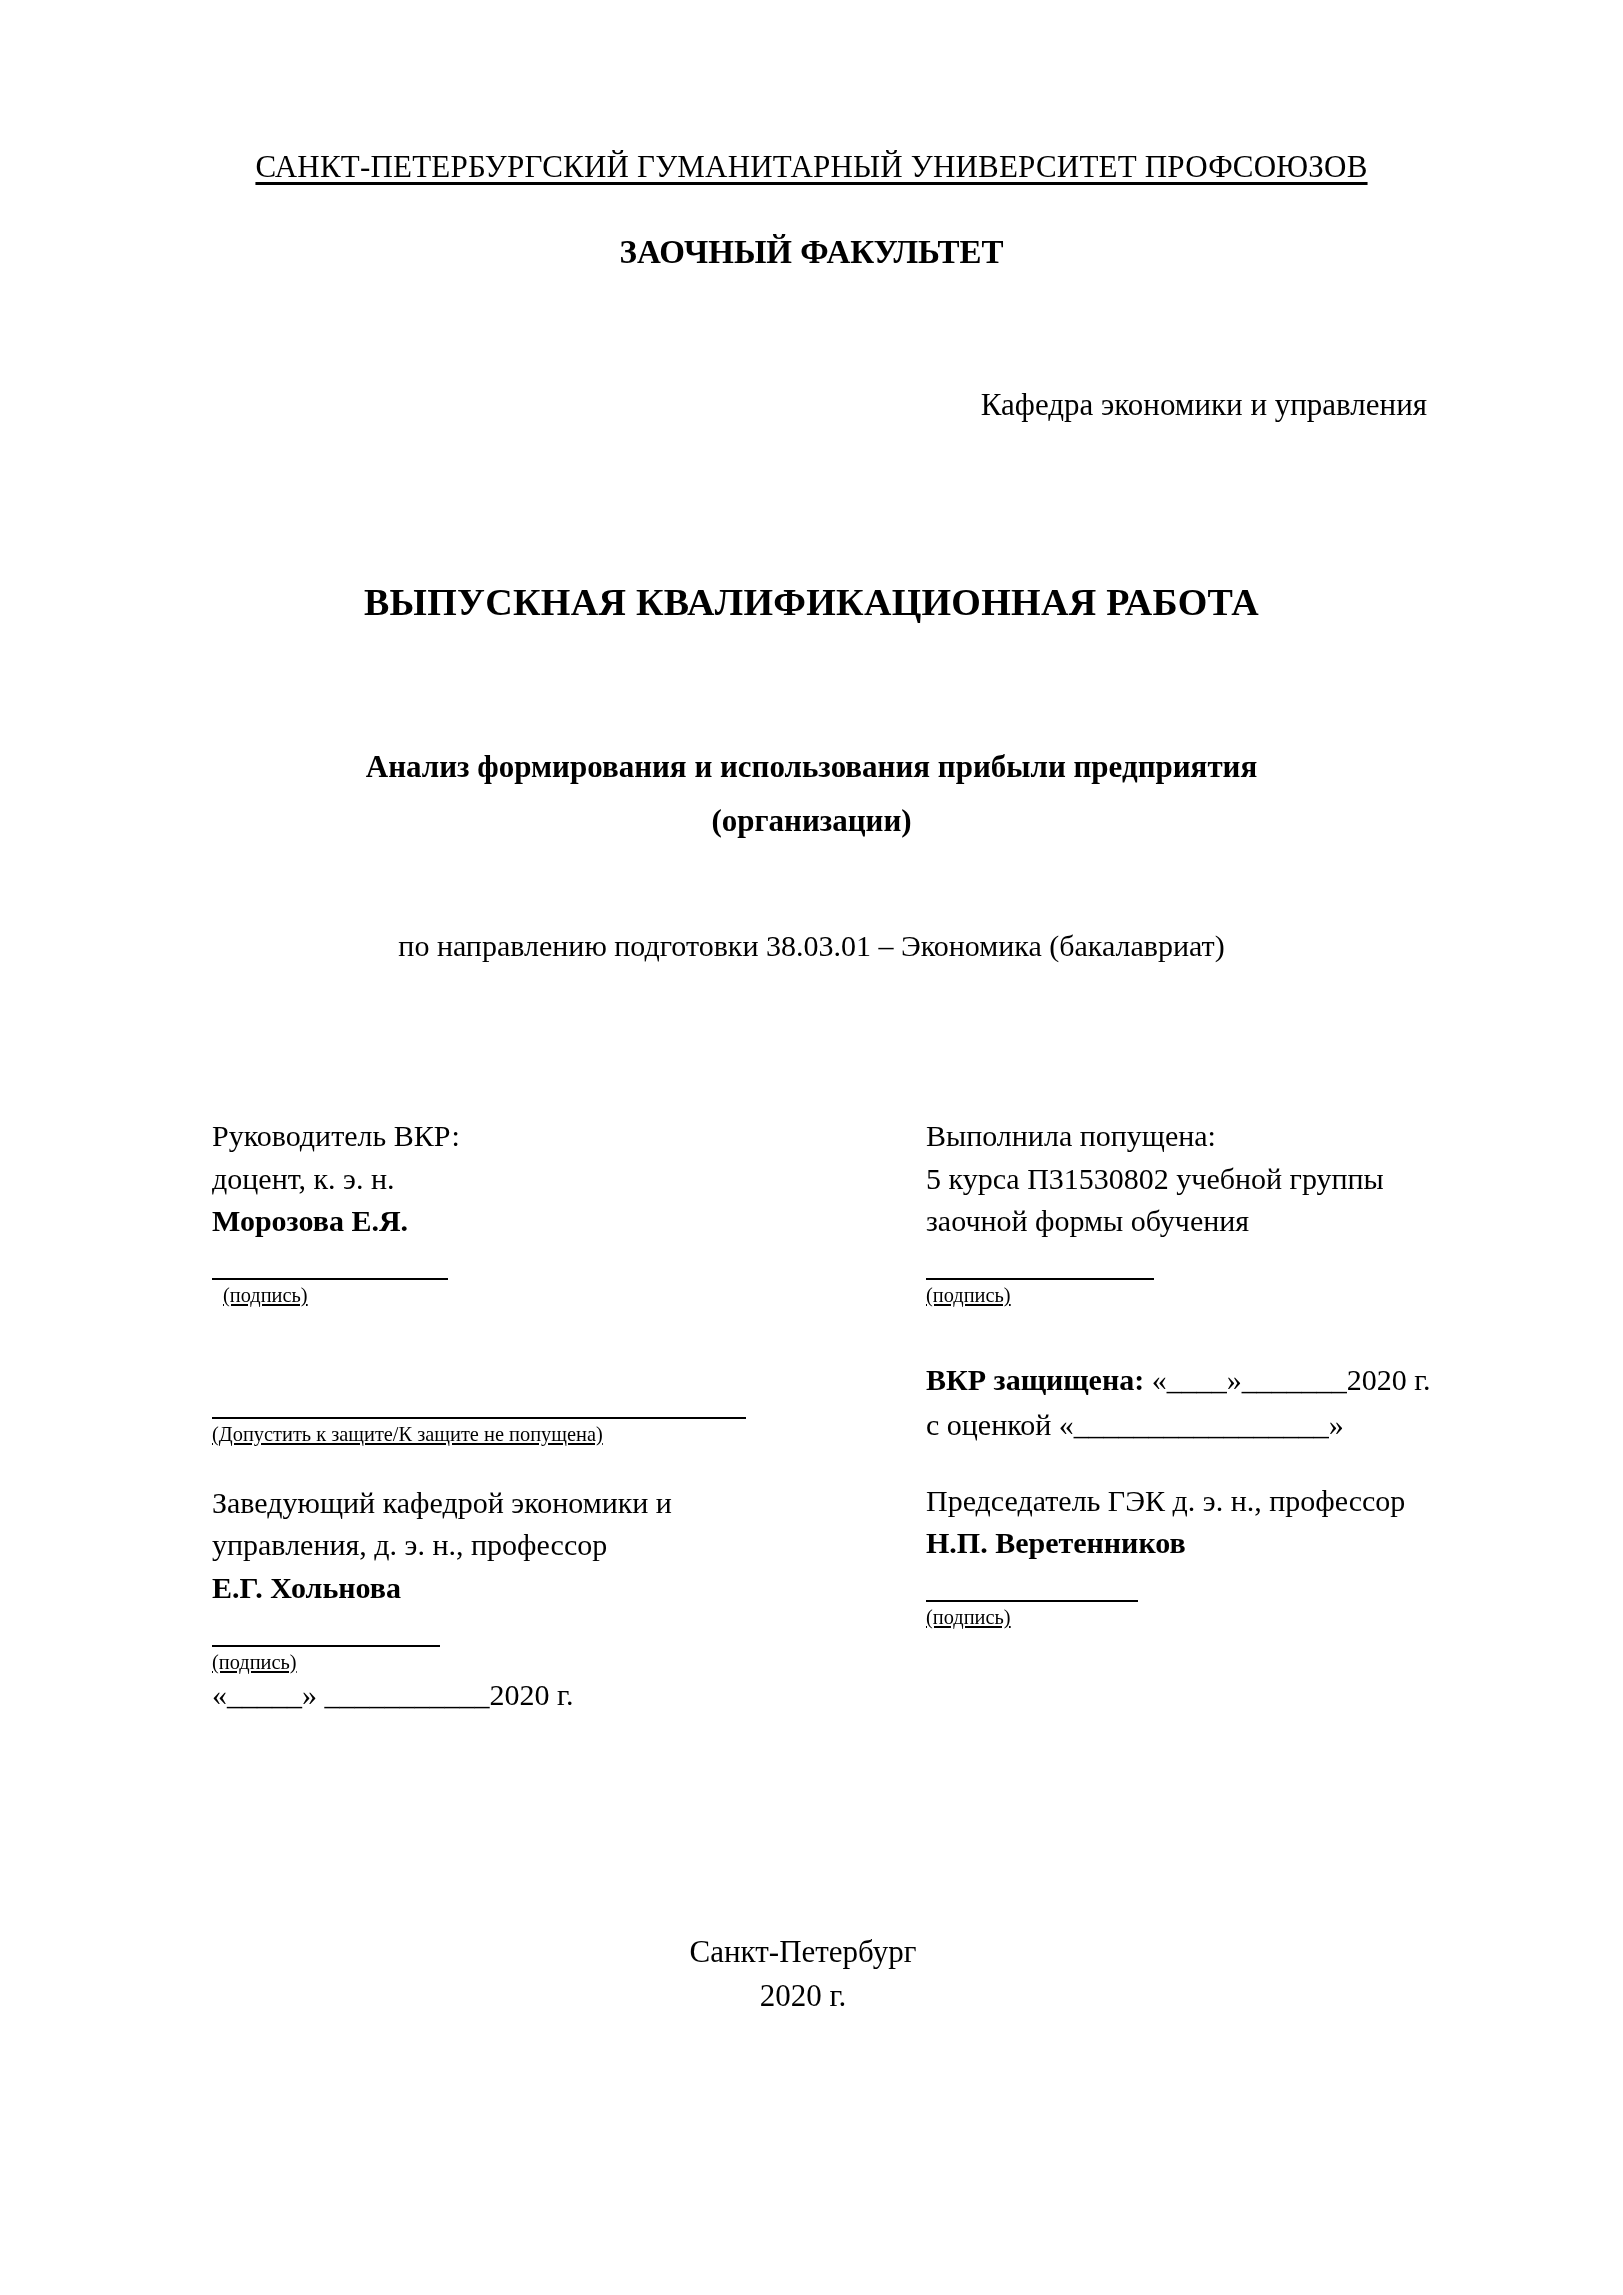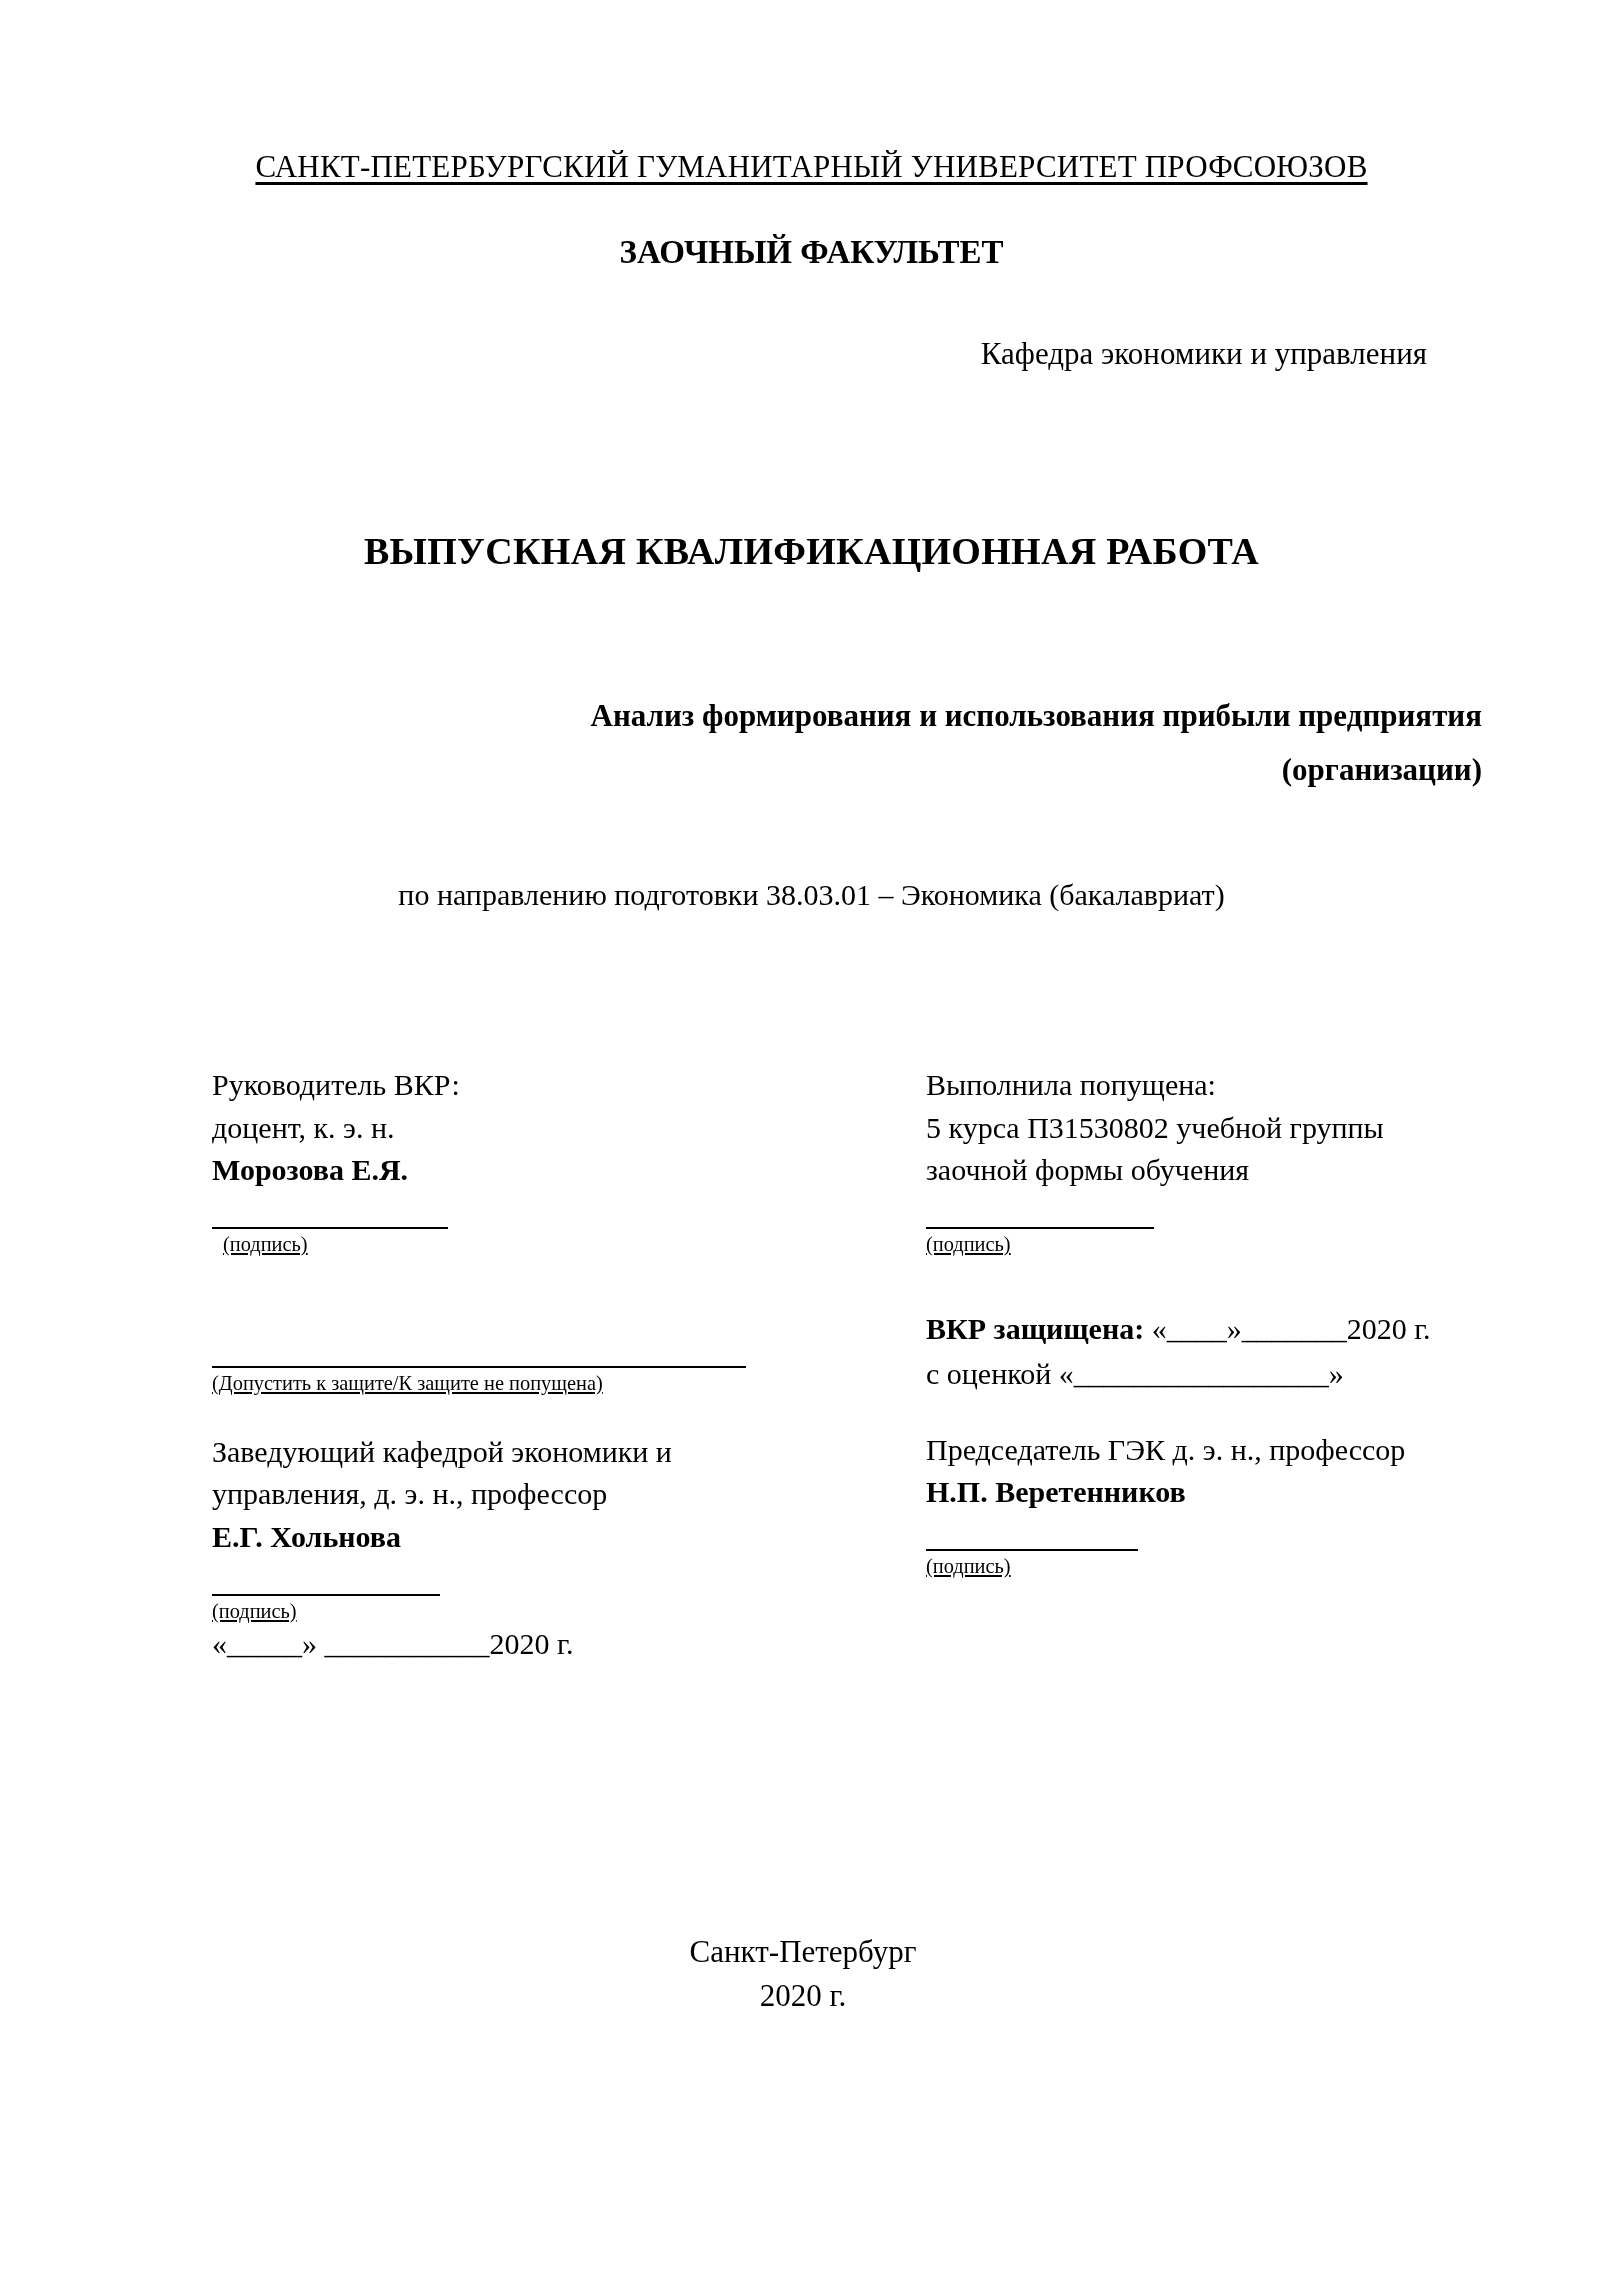--- a/index.html
+++ b/index.html
@@ -30,35 +30,34 @@
     white-space: nowrap;
   }
   .faculty {
     font-size: 33px;
     font-weight: bold;
     margin-top: 49px;
   }
   .department {
     font-size: 31px;
     text-align: right;
-    margin-top: 65px;
+    margin-top: 116px;
     padding-right: 55px;
   }
   .doc-type {
     font-size: 38px;
     font-weight: bold;
     margin-top: 157px;
     letter-spacing: 0.3px;
   }
   .theme {
     font-size: 31px;
     font-weight: bold;
     margin-top: 116px;
     line-height: 1.75;
-    text-align: right;
   }
   .direction {
     font-size: 30px;
     margin-top: 77px;
     line-height: 1.35;
   }
 
   .sign-block {
     position: relative;
     margin-top: 149px;

